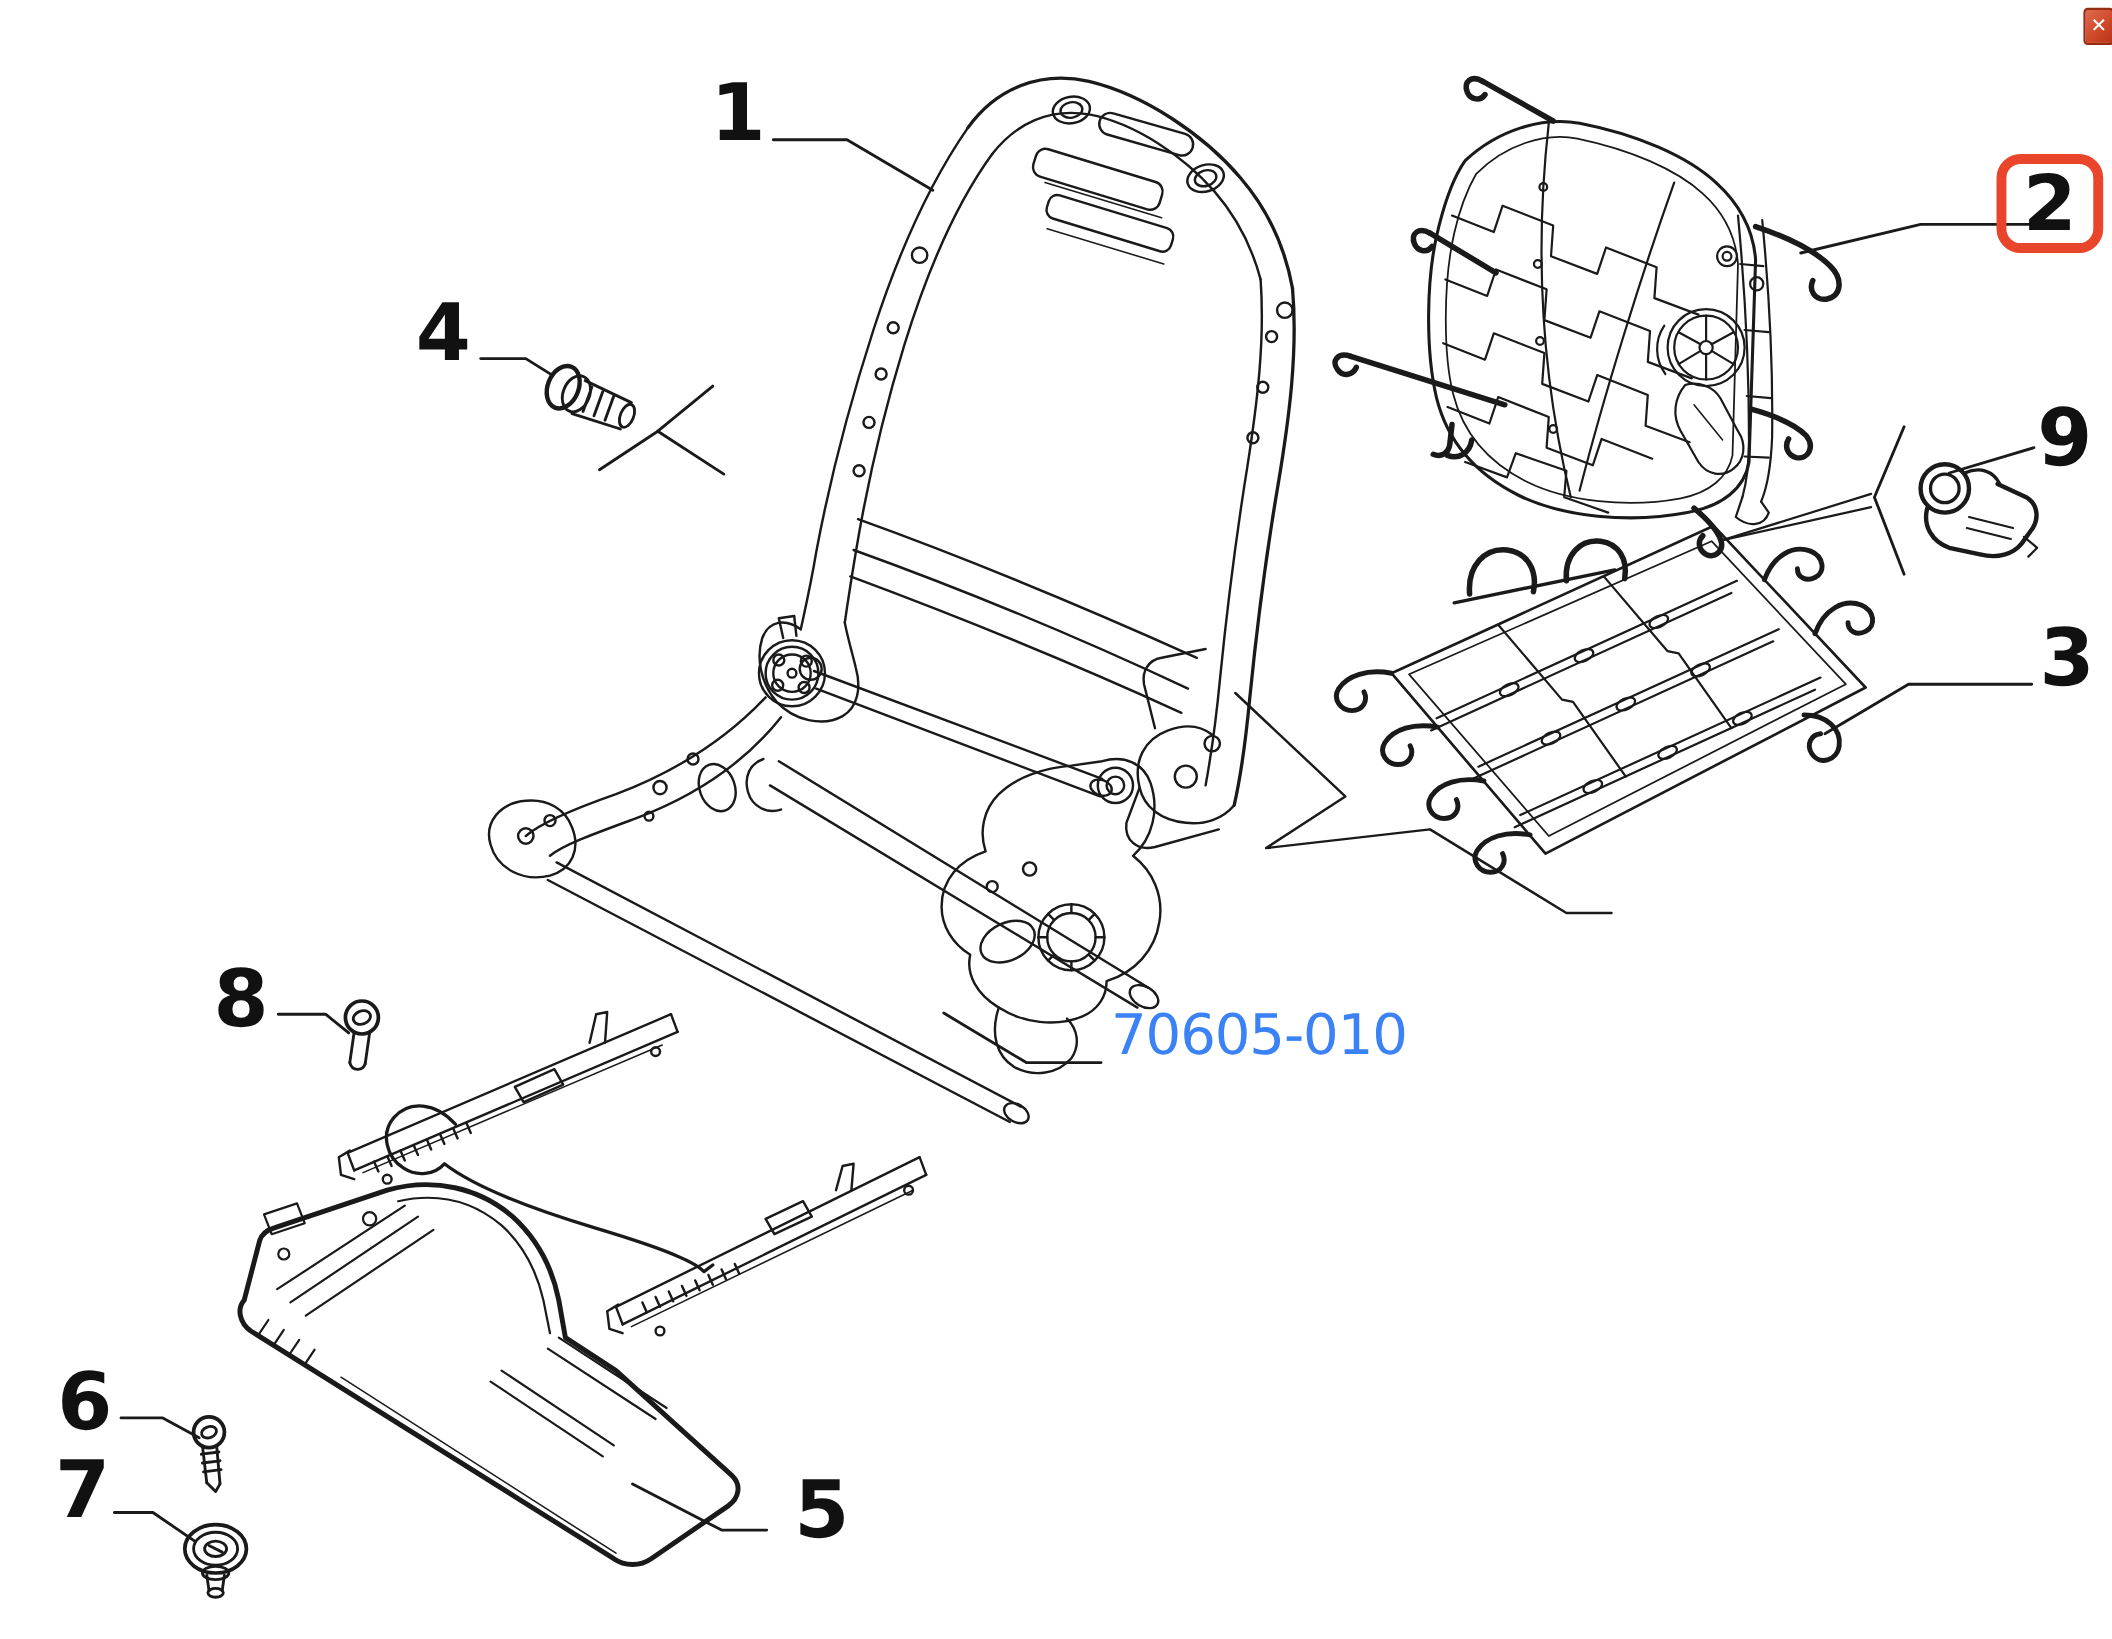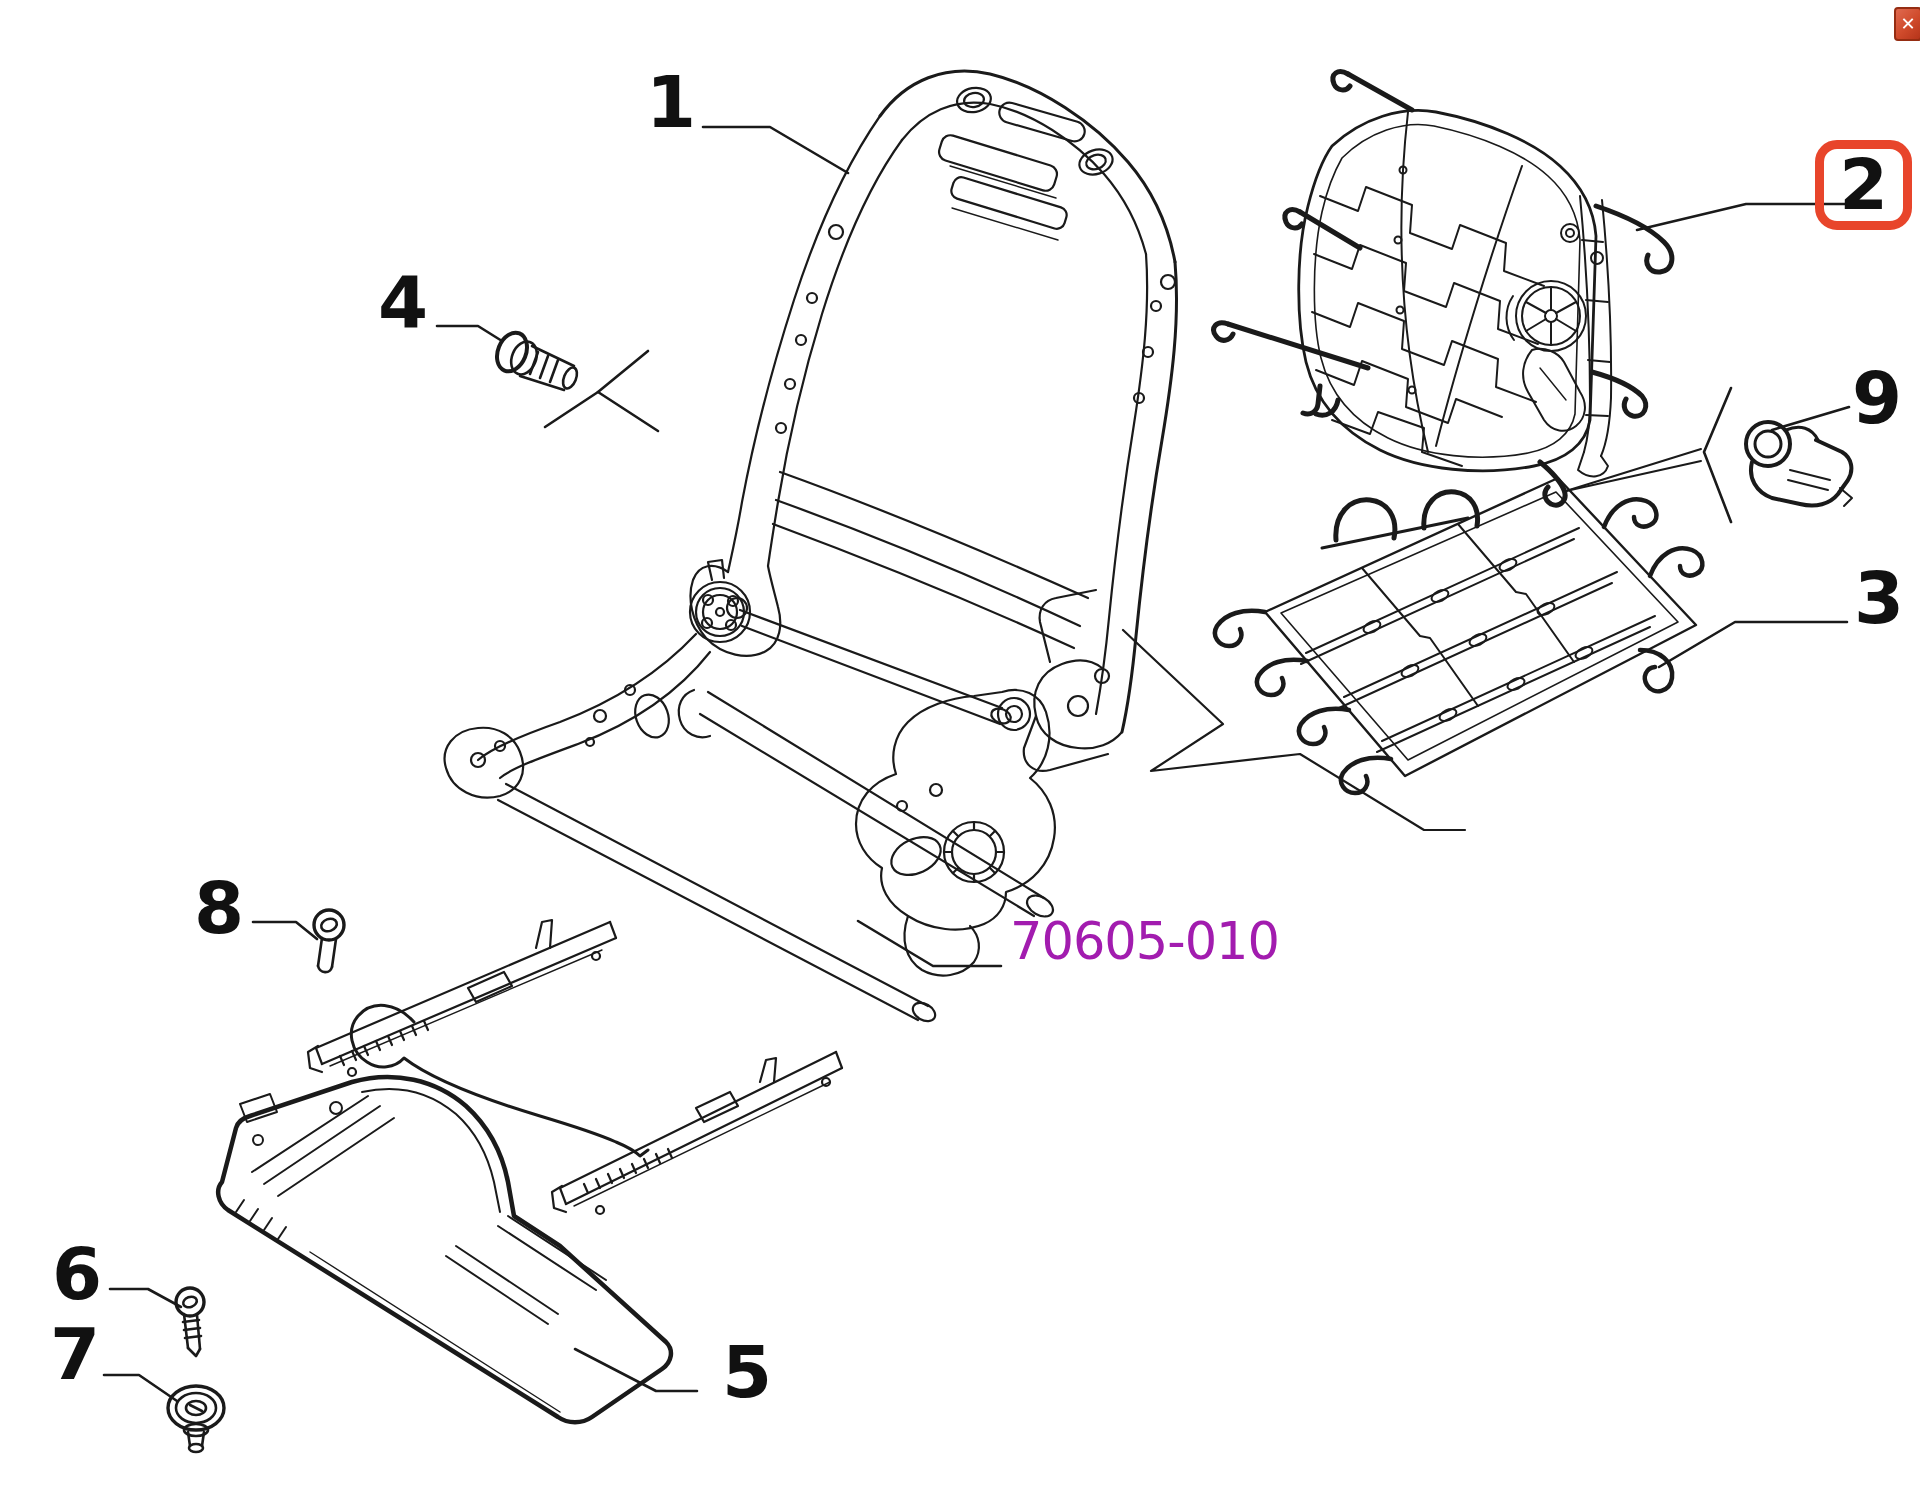--- a/index.html
+++ b/index.html
@@ -2,21 +2,21 @@
 <html><head>
 <meta charset="utf-8">
 <style>
   html,body{margin:0;padding:0;background:#fff;}
   body{width:1920px;height:1490px;position:relative;overflow:hidden;
        font-family:"DejaVu Sans",sans-serif;}
   .stage{position:absolute;left:0;top:0;width:1920px;height:1490px;}
   svg{position:absolute;left:0;top:0;}
   .co{position:absolute;color:#111;font-weight:bold;font-size:72px;line-height:1;
       text-align:center;user-select:none;}
-  .pn{position:absolute;left:1010px;top:916px;color:#a21caf;font-size:51px;
+  .pn{position:absolute;left:1010px;top:916px;color:#3b82f6;font-size:51px;
       letter-spacing:-1px;line-height:1;}
   .hl-box{position:absolute;left:1815px;top:140px;width:97px;height:90px;
       box-sizing:border-box;border:9px solid #e8452b;border-radius:22px;
       background:transparent;display:flex;align-items:center;justify-content:center;}
   .hl-box .num{color:#111;font-weight:bold;font-size:70px;line-height:1;}
   .broken-img{position:absolute;left:1894px;top:7px;width:28px;height:34px;
       box-sizing:border-box;border:2px solid #952d12;border-radius:4px;
       background:linear-gradient(135deg,#e06a50 0%,#cf4a2b 55%,#b5341a 100%);
       display:flex;align-items:center;justify-content:center;
       color:#fff;font-weight:bold;font-size:18px;line-height:1;}

